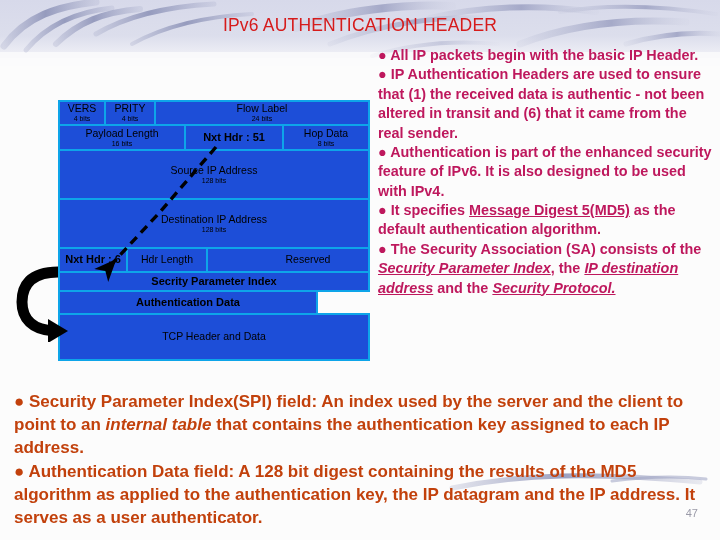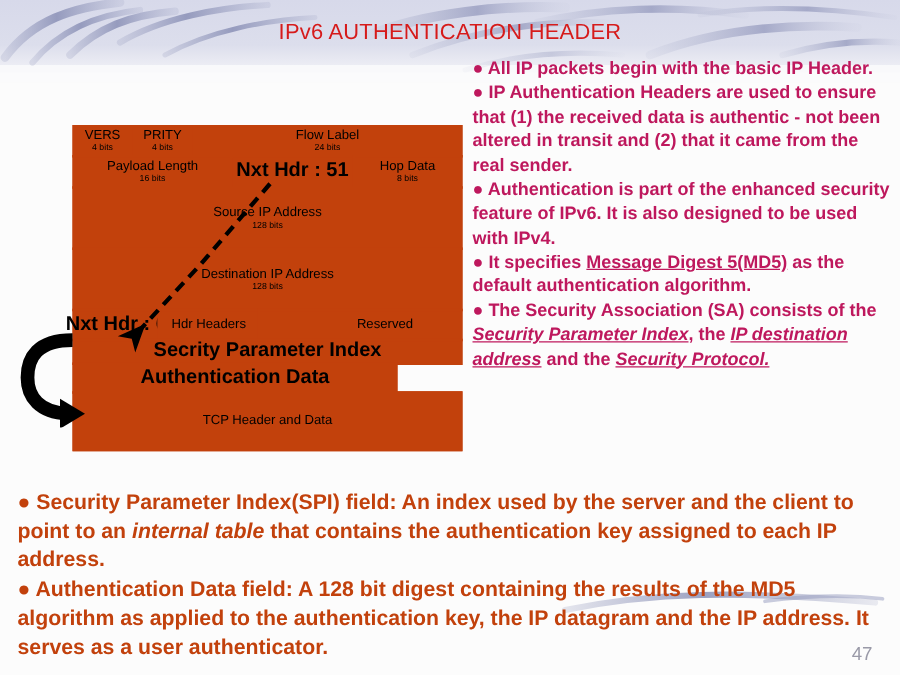--- a/index.html
+++ b/index.html
@@ -15,26 +15,26 @@
 
   
   #title{
     position:absolute;left:0;top:15px;width:720px;text-align:center;
     font-size:17.5px;color:#d61b1b;letter-spacing:.2px;z-index:5;
     white-space:nowrap;
   }
 
   
   #diagram{position:absolute;left:58px;top:100px;width:312px;height:262px;z-index:4;}
-  .cell{position:absolute;box-sizing:border-box;background:#c2410c;
-        border:2px solid #c2410c;display:flex;flex-direction:column;
+  .cell{position:absolute;box-sizing:border-box;background:#1d4ed8;
+        border:2px solid #0ea5e9;display:flex;flex-direction:column;
         align-items:center;justify-content:center;}
   .cl{font-size:10.5px;color:#000;line-height:1.05;white-space:nowrap;}
   .cb{font-size:7px;color:#000;line-height:1.05;margin-top:1px;white-space:nowrap;}
-  .bold .cl{font-weight:bold;font-size:16px;}
+  .bold .cl{font-weight:bold;font-size:11px;}
 
   
   #dgarrow{position:absolute;left:0;top:0;width:312px;height:262px;
            pointer-events:none;z-index:6;}
   #curvearrow{position:absolute;left:14px;top:262px;width:56px;height:80px;z-index:4;}
 
   
   #rightcol{
     position:absolute;left:378px;top:46px;width:336px;z-index:5;
     font-size:14.4px;font-weight:bold;color:#be185d;line-height:1.345;
@@ -45,22 +45,22 @@
 
   
   #bottomcol{
     position:absolute;left:14px;top:390px;width:690px;z-index:5;
     font-size:17px;font-weight:bold;color:#c2410c;line-height:1.365;
   }
   #bottomcol p{margin:0;}
   .it{font-style:italic;}
 
   #pageno{
-    position:absolute;right:22px;bottom:8px;z-index:6;
-    font-size:15px;color:#9a9aa8;font-weight:normal;
+    position:absolute;right:22px;bottom:21px;z-index:6;
+    font-size:11px;color:#9a9aa8;font-weight:normal;
   }
 </style>
 </head>
 <body>
 
 <div id="bg">
   <svg viewBox="0 0 720 540" xmlns="http://www.w3.org/2000/svg">
     <defs>
       <linearGradient id="topband" x1="0" y1="0" x2="0" y2="1">
         <stop offset="0%" stop-color="#d7d9ea"></stop>
@@ -143,21 +143,21 @@
 
   <div class="cell" style="left:0px;top:98px;width:312px;height:51px;">
     <span class="cl">Destination IP  Address</span>
     <span class="cb">128 bits</span>
   </div>
 
   <div class="cell bold" style="left:0px;top:147px;width:70px;height:26px;">
     <span class="cl">Nxt Hdr : 6</span>
   </div>
   <div class="cell" style="left:68px;top:147px;width:82px;height:26px;">
-    <span class="cl">Hdr Headers</span>
+    <span class="cl">Hdr Length</span>
   </div>
   <div class="cell" style="left:148px;top:147px;width:164px;height:26px;padding-left:40px;">
     <span class="cl">Reserved</span>
   </div>
 
   <div class="cell bold" style="left:0px;top:171px;width:312px;height:21px;">
     <span class="cl">Secrity Parameter Index</span>
   </div>
 
   <div class="cell bold" style="left:0px;top:190px;width:260px;height:25px;">
@@ -183,21 +183,21 @@
   <path d="M34 57 L 54 69 L 34 81 Z" fill="#000"></path>
 </svg>
 
 <div id="rightcol">
   <p>
     <span>●</span>
     <span>All IP packets begin with the basic IP Header.</span>
   </p>
   <p>
     <span>●</span>
-    <span>IP Authentication Headers  are used to ensure that (1) the received data is authentic - not been altered in transit and (2) that it came from the real sender.</span>
+    <span>IP Authentication Headers  are used to ensure that (1) the received data is authentic - not been altered in transit and (6) that it came from the real sender.</span>
   </p>
   <p>
     <span>●</span>
     <span>Authentication is part of the enhanced security feature of IPv6. It is also designed to be used with IPv4.</span>
   </p>
   <p>
     <span>●</span>
     <span>It specifies </span><span class="u">Message Digest 5(MD5)</span><span> as the default authentication algorithm.</span>
   </p>
   <p>

